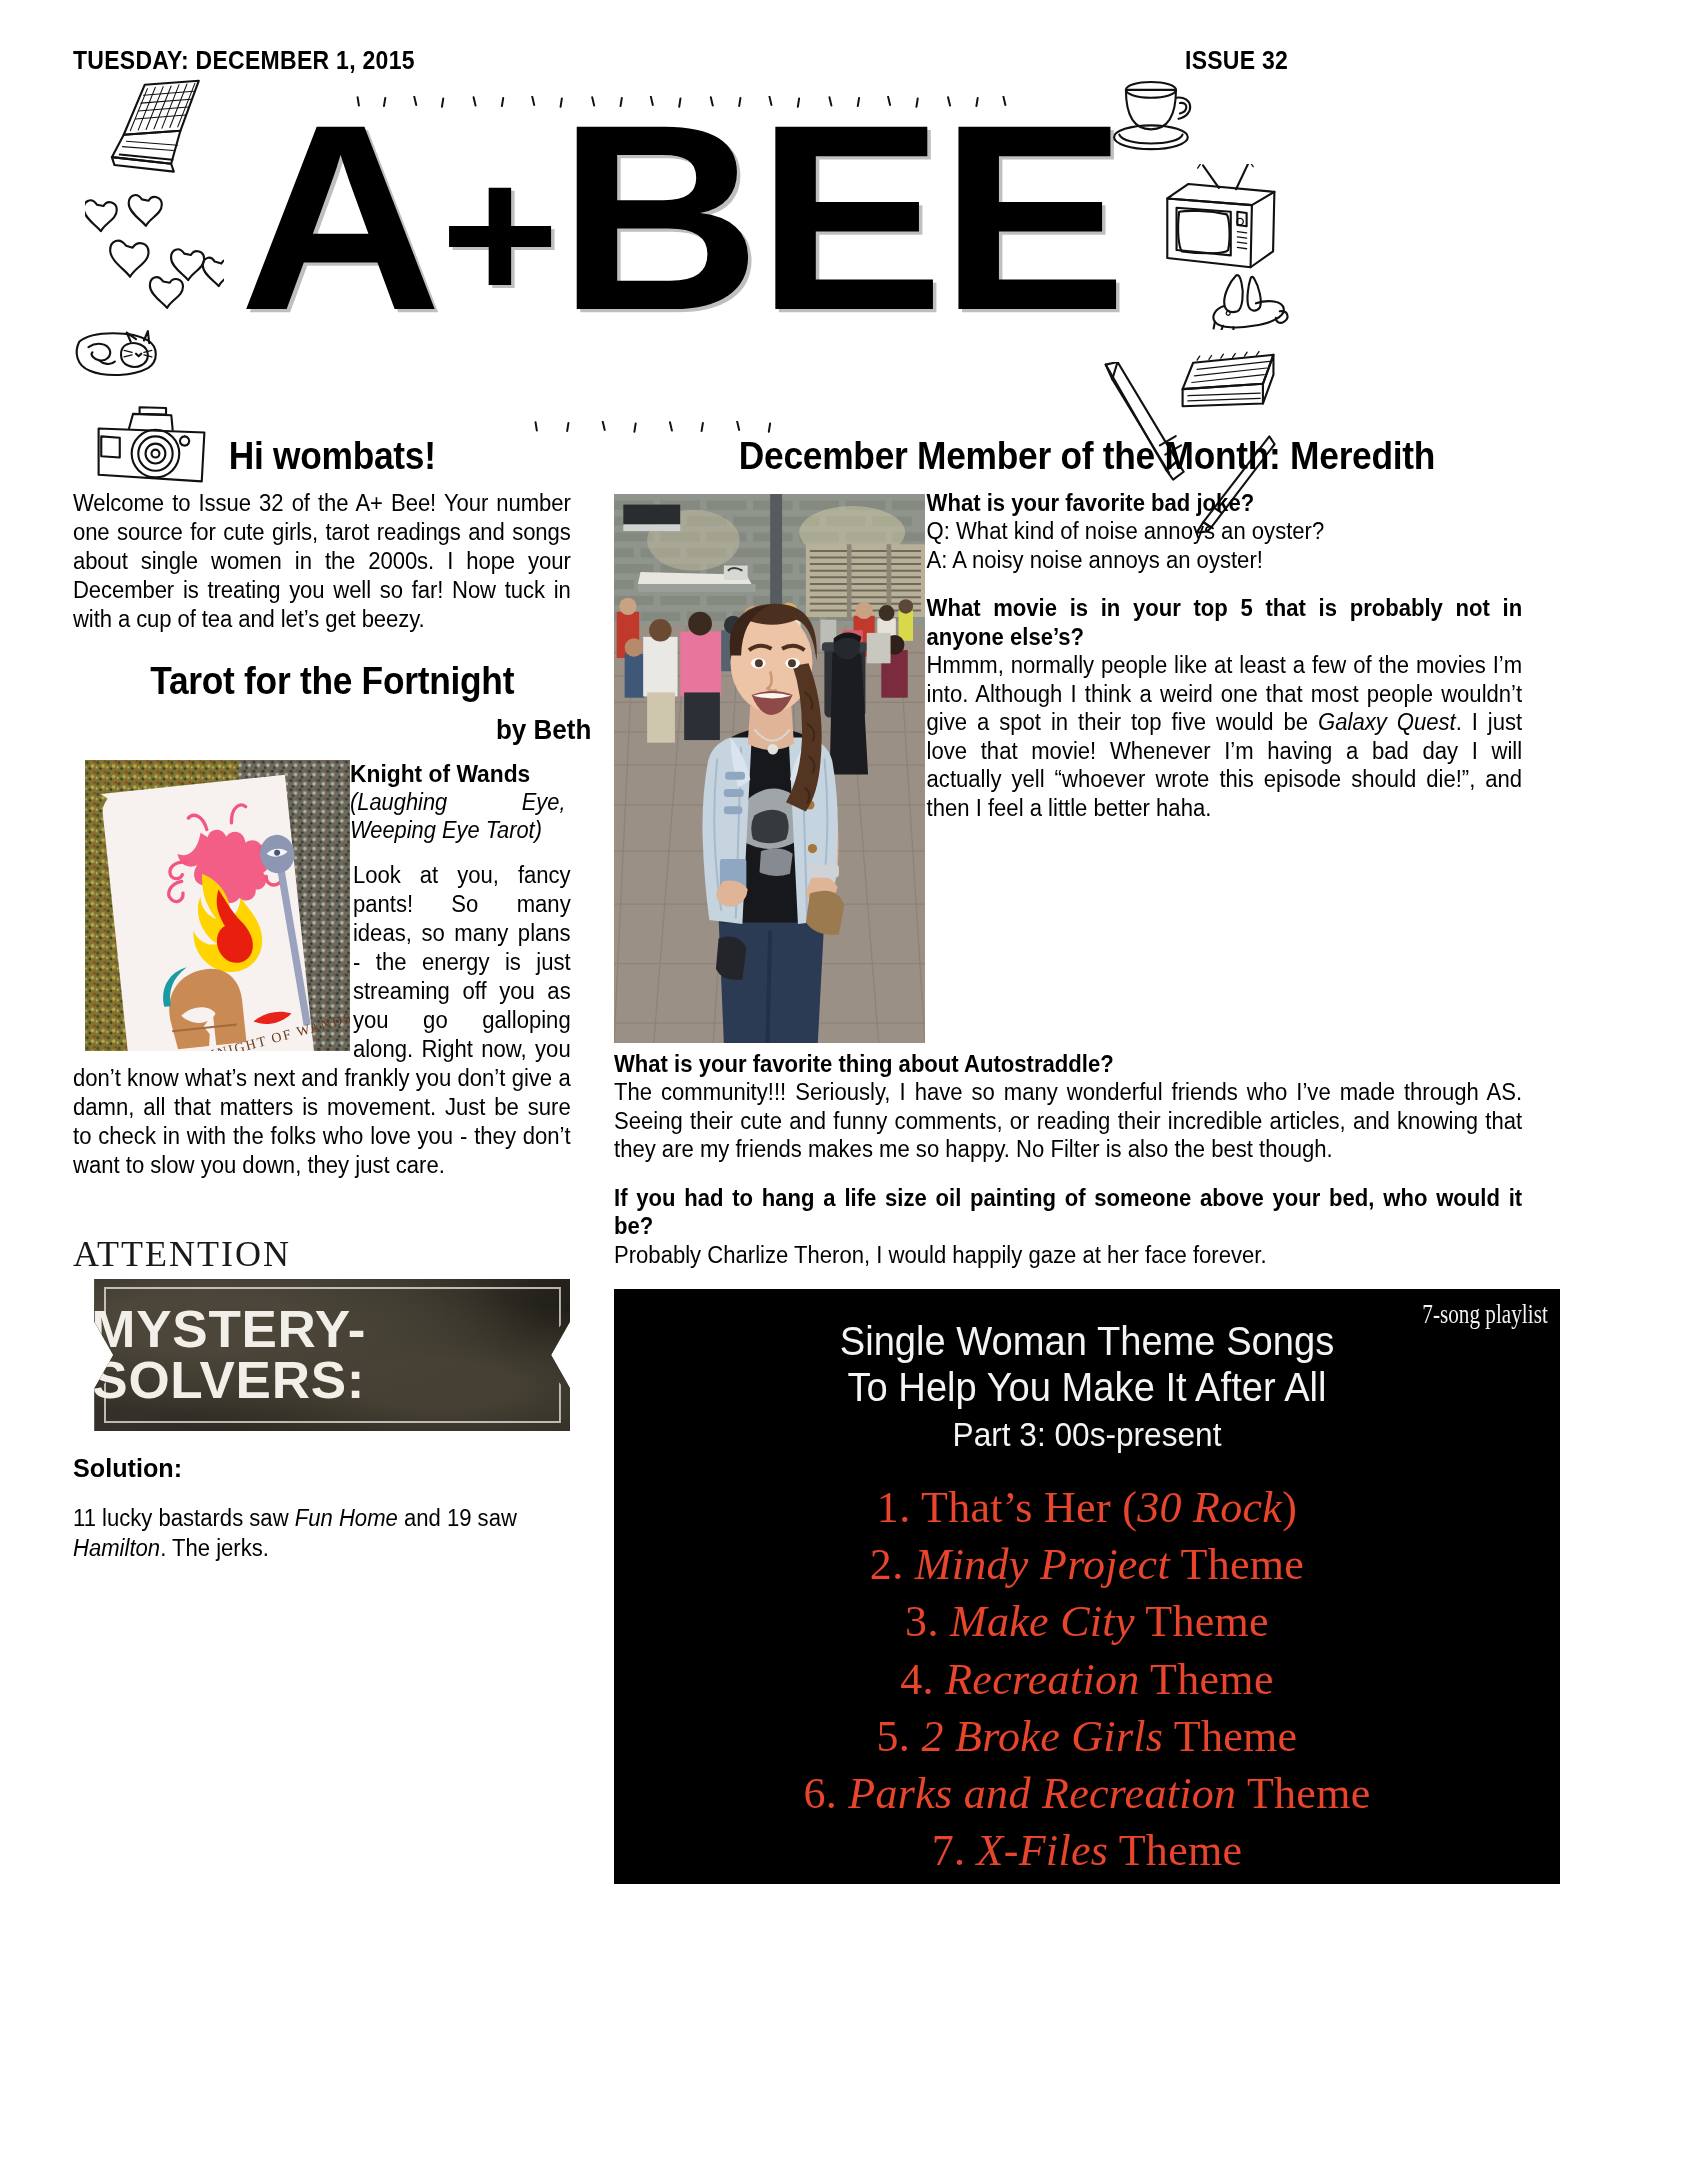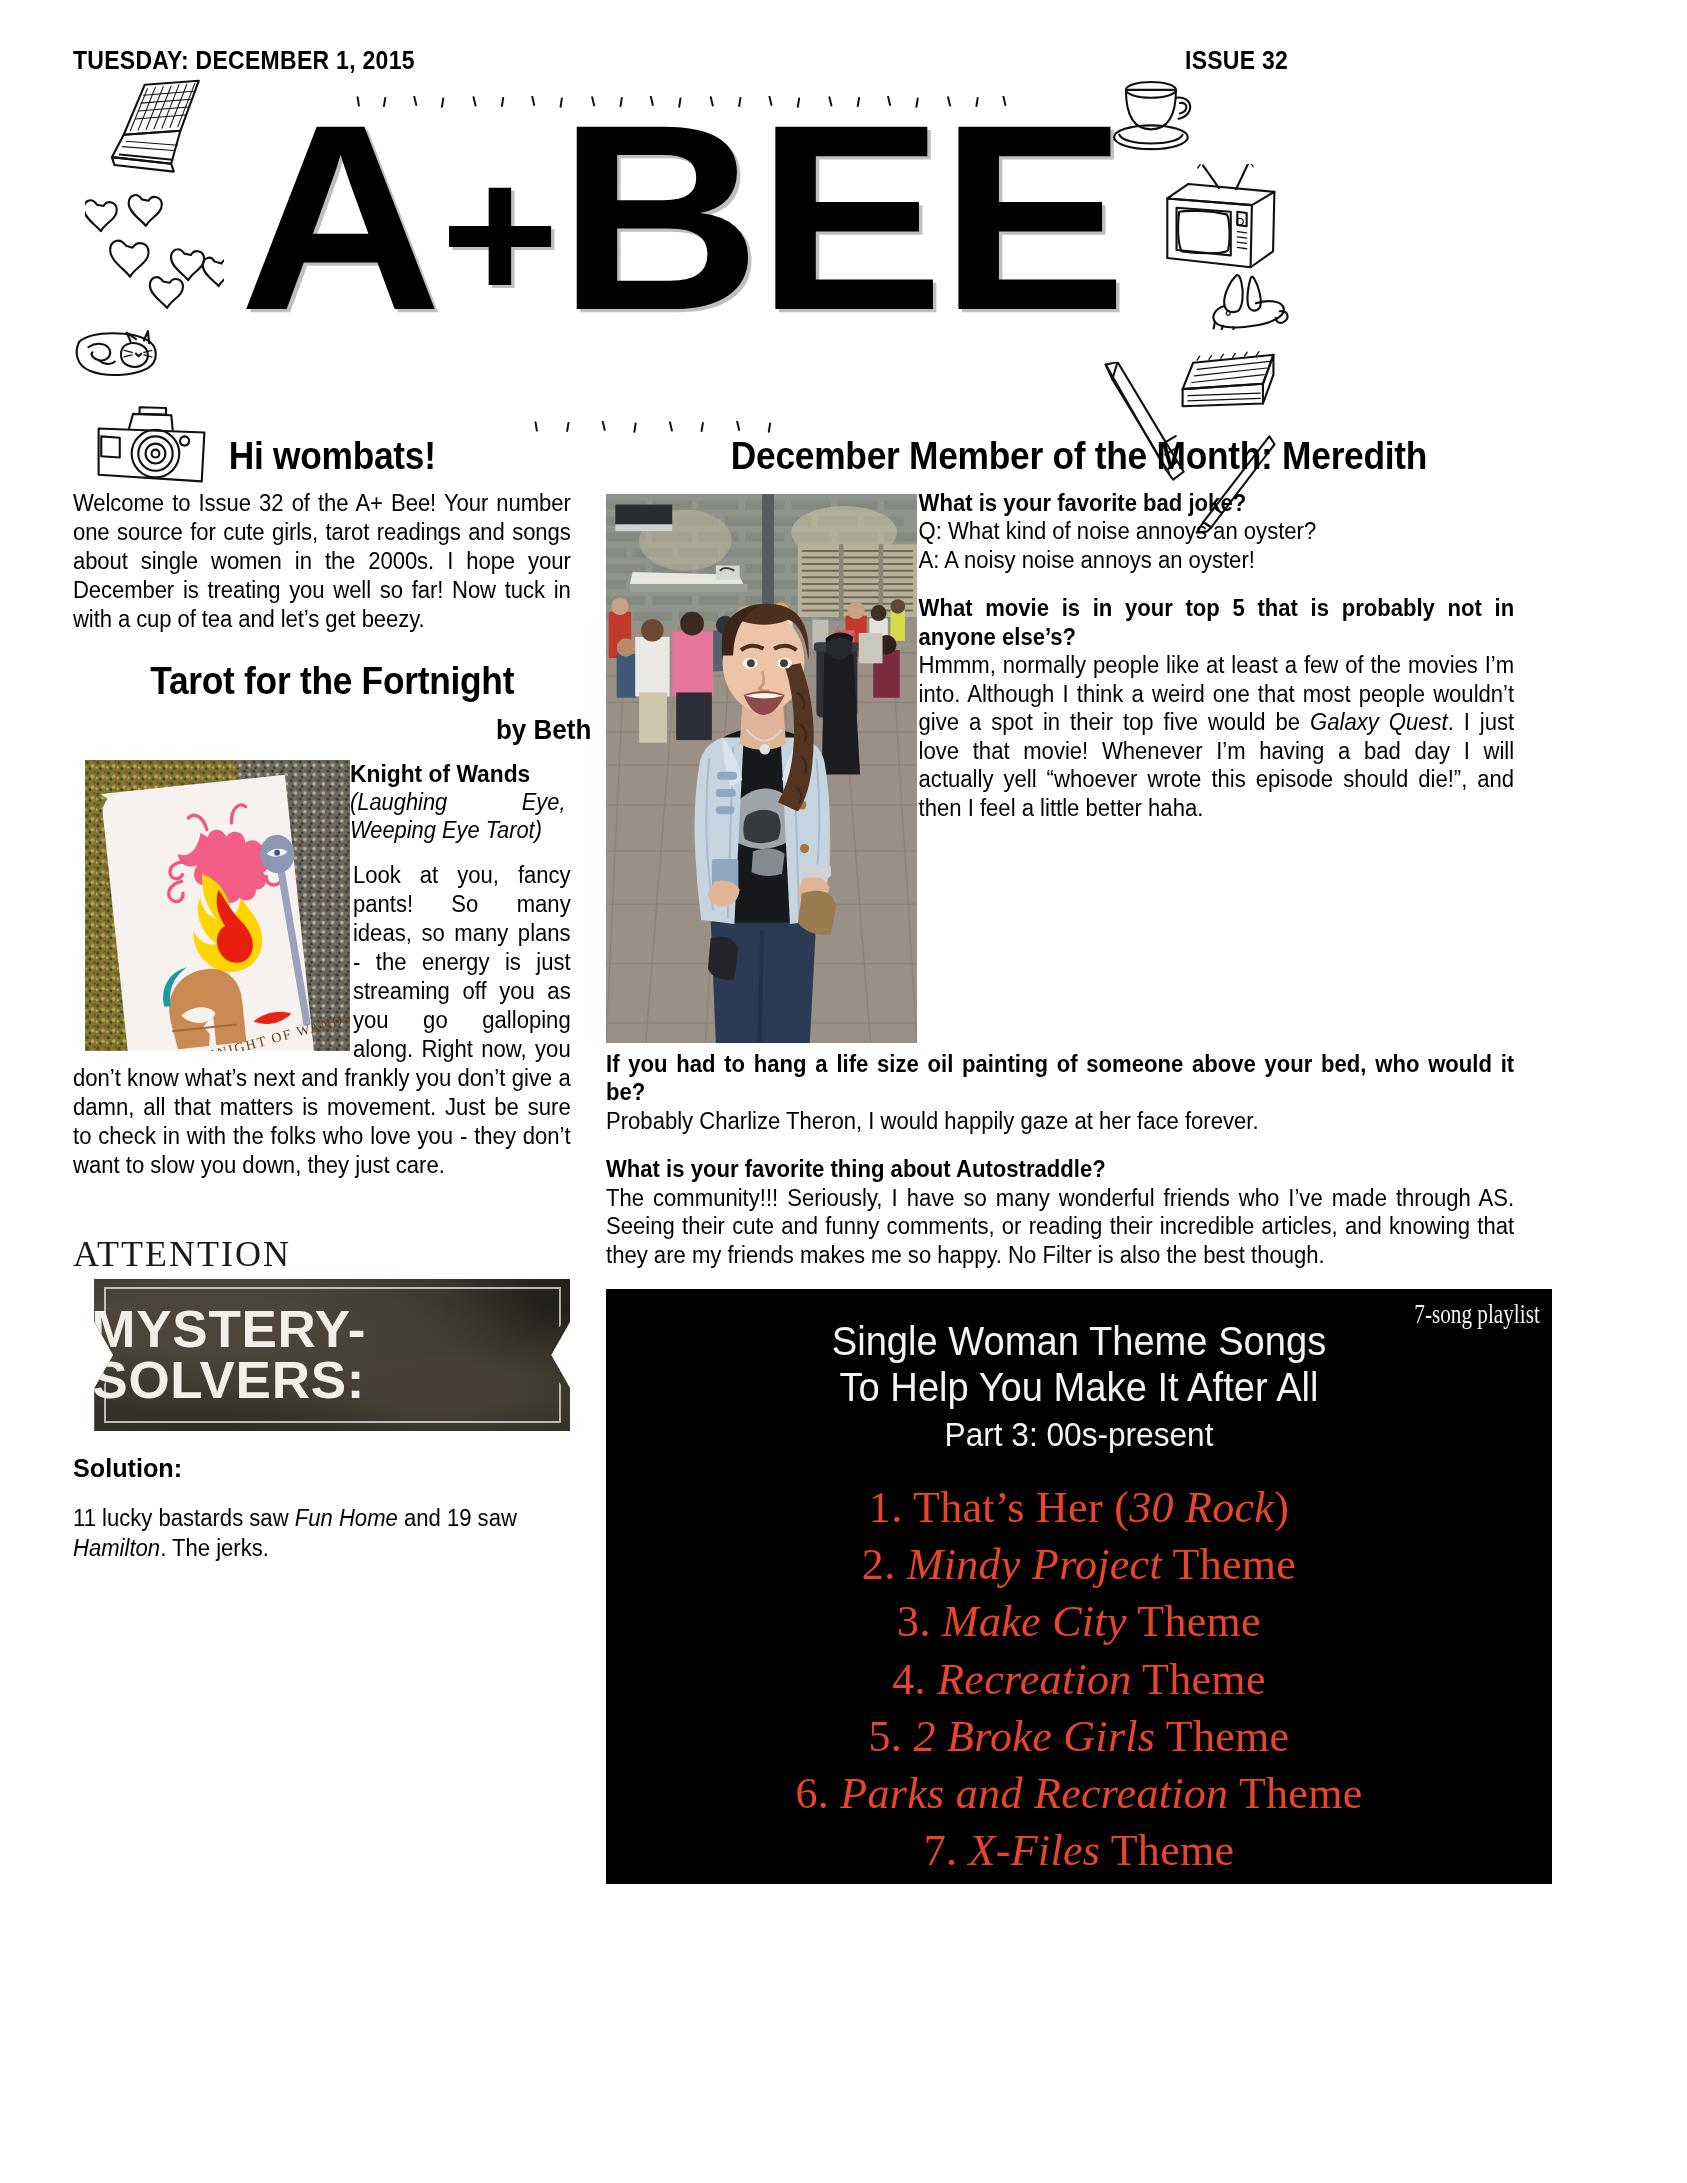--- a/index.html
+++ b/index.html
@@ -34,21 +34,21 @@
   .logo .plus{font-size:192px;vertical-align:9.3px;margin:0 2.6px;}
   .dots{position:absolute;left:278px;right:278px;height:12px;}
   .dots.top{top:18.5px;}
   .dots.bot{bottom:-4px;}
   .dots svg{width:100%;height:100%;}
 
   .doodle{position:absolute;stroke:#111;fill:none;stroke-width:3.2;
     stroke-linecap:round;stroke-linejoin:round;}
 
   
-  .cols{display:flex;gap:0;margin-top:6.6px;}
+  .cols{display:flex;gap:8px;margin-top:6.6px;}
   .colL{width:533px;flex:0 0 533px;padding-right:14.6px;box-sizing:border-box;}
   .colR{flex:1;}
 
   h2.head{
     font-weight:bold;font-size:38px;text-align:center;margin:0 0 10.6px 0;
     transform:scaleX(.93);transform-origin:center;
     letter-spacing:-0.3px;
   }
 
   p.body{
@@ -672,27 +672,27 @@
 
         <div class="blk">
           <p class="qa q j">What movie is in your top 5 that is probably not in anyone else’s?</p>
           <p class="qa j"><span>Hmmm, normally people like at least a few of the movies I’m into. Although I think a weird one that most people wouldn’t  give a spot in their top five would be </span><i>Galaxy Quest</i><span>. I just love that movie! Whenever I’m having a bad day I will actually yell “whoever wrote this episode should die!”, and then I feel a little better haha.</span></p>
         </div>
       </div>
 
       <div style="clear:both;"></div>
 
       <div class="blk">
+        <p class="qa q">What is your favorite thing about Autostraddle?</p>
+        <p class="qa j">The community!!! Seriously, I have so many wonderful friends who I’ve made through AS. Seeing their cute and funny comments, or reading their incredible articles, and knowing that they are my friends makes me so happy. No Filter is also the best though.</p>
+      </div>
+
+      <div class="blk">
         <p class="qa q j">If you had to hang a life size oil painting of someone above your bed, who would it be?</p>
         <p class="qa">Probably Charlize Theron, I would happily gaze at her face forever.</p>
-      </div>
-
-      <div class="blk">
-        <p class="qa q">What is your favorite thing about Autostraddle?</p>
-        <p class="qa j">The community!!! Seriously, I have so many wonderful friends who I’ve made through AS. Seeing their cute and funny comments, or reading their incredible articles, and knowing that they are my friends makes me so happy. No Filter is also the best though.</p>
       </div>
 
       <div class="playlist">
         <div class="pl-tag">7-song playlist</div>
         <div class="pl-title">
           <div>Single Woman Theme Songs</div>
           <div>To Help You Make It After All</div>
         </div>
         <div class="pl-sub">Part 3: 00s-present</div>
         <ul class="pl-list" id="pl-list">

